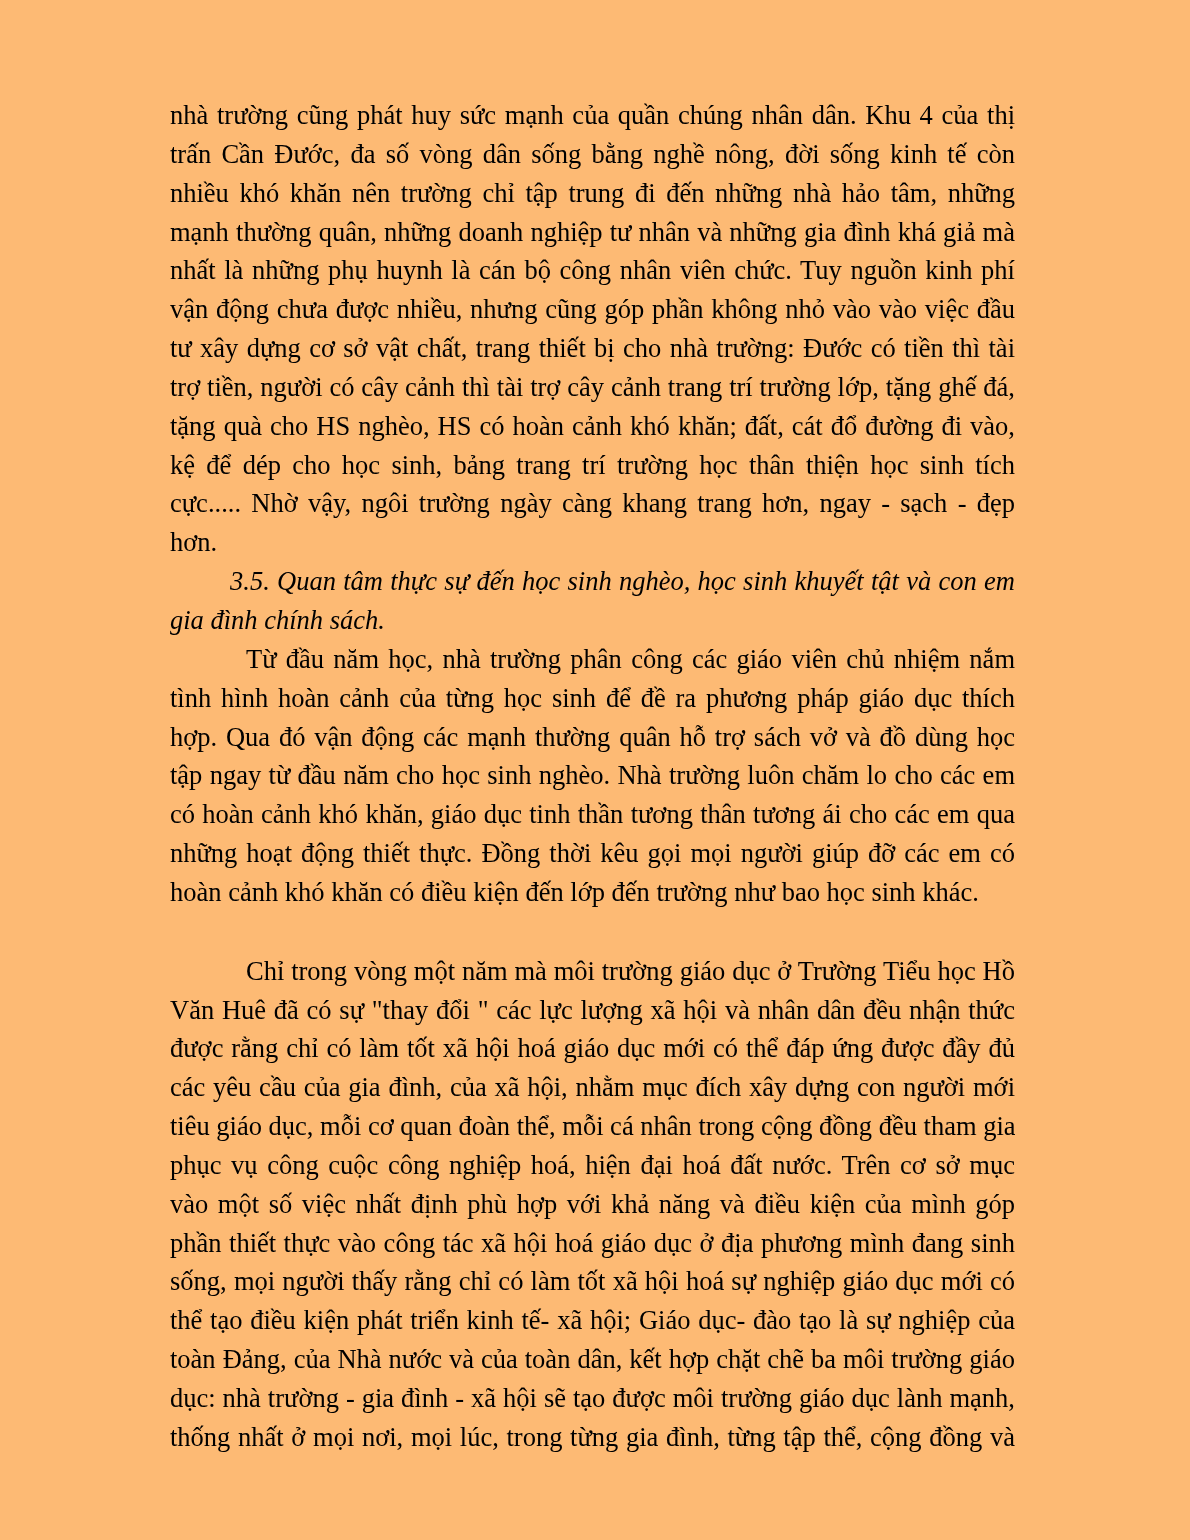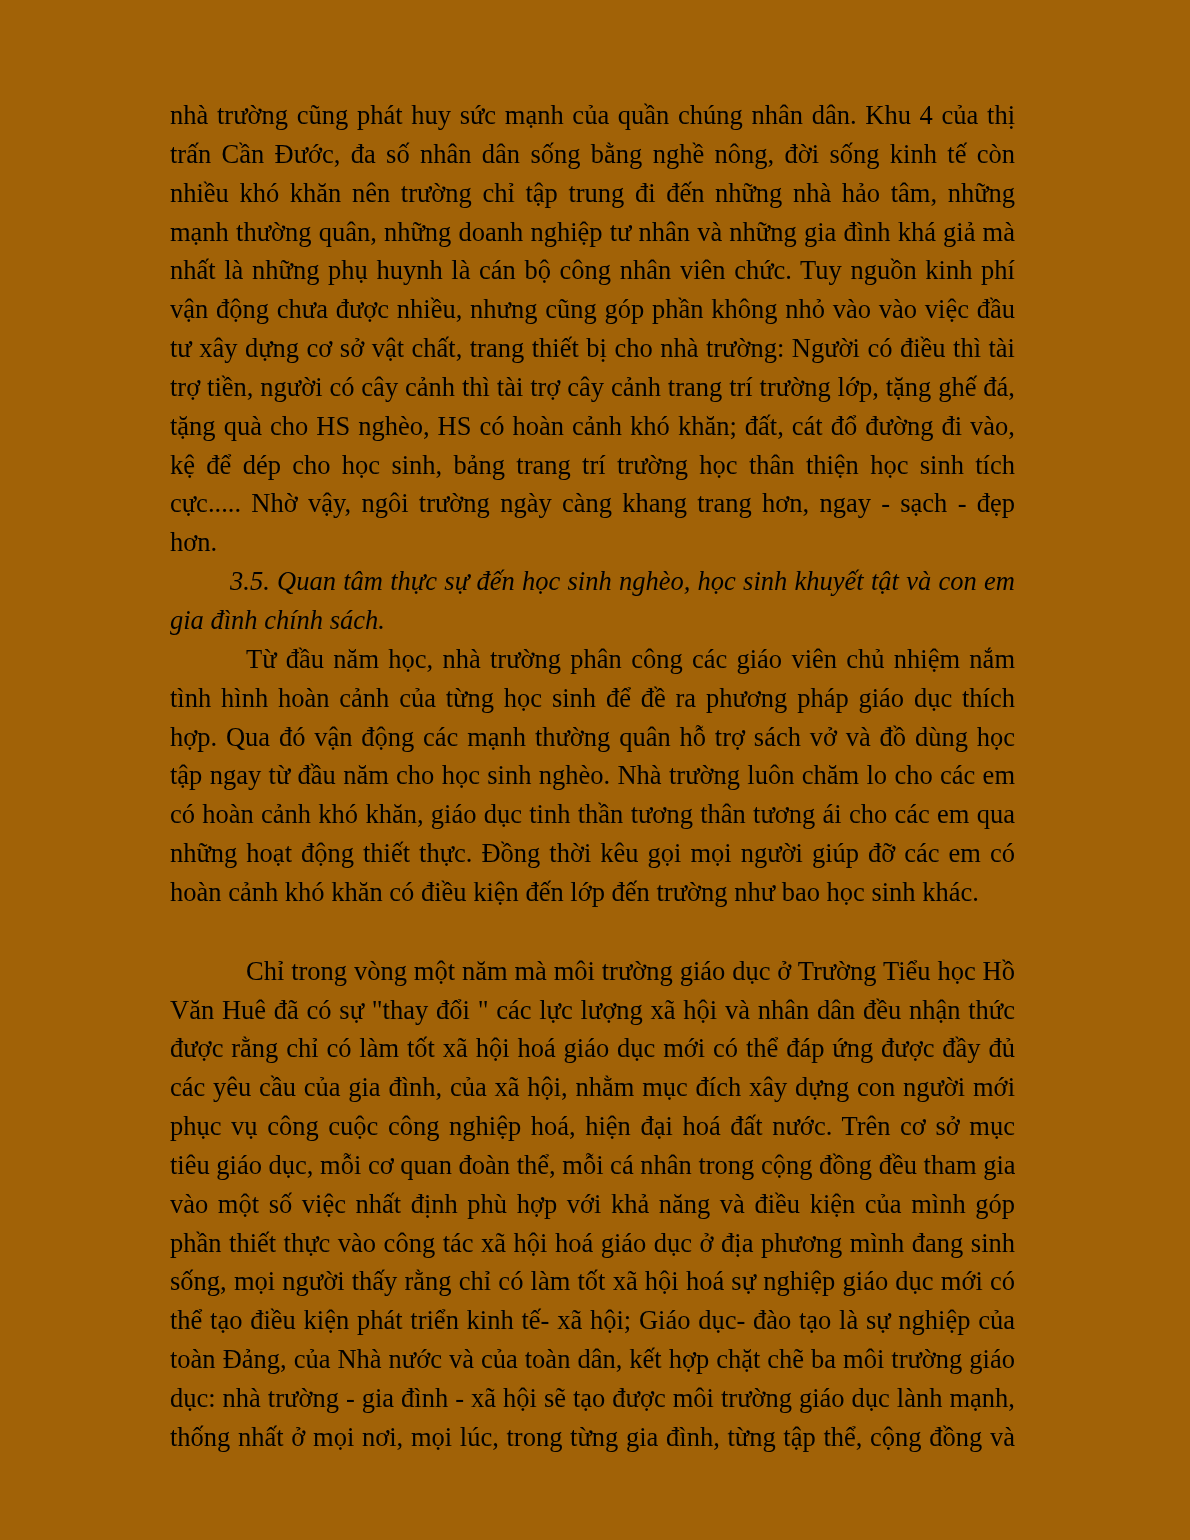--- a/index.html
+++ b/index.html
@@ -43,30 +43,30 @@
     white-space: nowrap;
   }
   .line.final {
     text-align: left;
     text-align-last: left;
   }
 </style>
 </head>
 <body>
 
-<div class="page" style="background: #a16207;">
+<div class="page" style="background: #fdba74;">
   <div class="textblock" id="textblock" style="color: rgb(0, 0, 0);">
       <div class="paragraph">
         <div class="line">nhà trường cũng phát huy sức mạnh của quần chúng nhân dân. Khu 4 của thị</div>
-        <div class="line">trấn Cần Đước, đa số nhân dân sống bằng nghề nông, đời sống kinh tế còn</div>
+        <div class="line">trấn Cần Đước, đa số vòng dân sống bằng nghề nông, đời sống kinh tế còn</div>
         <div class="line">nhiều khó khăn nên trường chỉ tập trung đi đến những nhà hảo tâm, những</div>
         <div class="line">mạnh thường quân, những doanh nghiệp tư nhân và những gia đình khá giả mà</div>
         <div class="line">nhất là những phụ huynh là cán bộ công nhân viên chức. Tuy nguồn kinh phí</div>
         <div class="line">vận động chưa được nhiều, nhưng cũng góp phần không nhỏ vào vào việc đầu</div>
-        <div class="line">tư xây dựng cơ sở vật chất, trang thiết bị cho nhà trường: Người có điều thì tài</div>
+        <div class="line">tư xây dựng cơ sở vật chất, trang thiết bị cho nhà trường: Đước có tiền thì tài</div>
         <div class="line">trợ tiền, người có cây cảnh thì tài trợ cây cảnh trang trí trường lớp, tặng ghế đá,</div>
         <div class="line">tặng quà cho HS nghèo, HS có hoàn cảnh khó khăn; đất, cát đổ đường đi vào,</div>
         <div class="line">kệ để dép cho học sinh, bảng trang trí trường học thân thiện học sinh tích</div>
         <div class="line">cực..... Nhờ vậy, ngôi trường ngày càng khang trang hơn, ngay - sạch - đẹp</div>
         <div class="line final">hơn.</div>
       </div>
       <div class="paragraph italic">
         <div class="line" style="text-indent: 60px;">3.5. Quan tâm thực sự đến học sinh nghèo, học sinh khuyết tật và con em</div>
         <div class="line final">gia đình chính sách.</div>
       </div>
@@ -77,22 +77,22 @@
         <div class="line">tập ngay từ đầu năm cho học sinh nghèo. Nhà trường luôn chăm lo cho các em</div>
         <div class="line">có hoàn cảnh khó khăn, giáo dục tinh thần tương thân tương ái cho các em qua</div>
         <div class="line">những hoạt động thiết thực. Đồng thời kêu gọi mọi người giúp đỡ các em có</div>
         <div class="line final">hoàn cảnh khó khăn có điều kiện đến lớp đến trường như bao học sinh khác.</div>
       </div>
       <div class="paragraph">
         <div class="line" style="text-indent: 76px; margin-top: 40px;">Chỉ trong vòng một năm mà môi trường giáo dục ở Trường Tiểu học Hồ</div>
         <div class="line">Văn Huê đã có sự "thay đổi " các lực lượng xã hội và nhân dân đều nhận thức</div>
         <div class="line">được rằng chỉ có làm tốt xã hội hoá giáo dục mới có thể đáp ứng được đầy đủ</div>
         <div class="line">các yêu cầu của gia đình, của xã hội, nhằm mục đích xây dựng con người mới</div>
+        <div class="line">tiêu giáo dục, mỗi cơ quan đoàn thể, mỗi cá nhân trong cộng đồng đều tham gia</div>
         <div class="line">phục vụ công cuộc công nghiệp hoá, hiện đại hoá đất nước. Trên cơ sở mục</div>
-        <div class="line">tiêu giáo dục, mỗi cơ quan đoàn thể, mỗi cá nhân trong cộng đồng đều tham gia</div>
         <div class="line">vào một số việc nhất định phù hợp với khả năng và điều kiện của mình góp</div>
         <div class="line">phần thiết thực vào công tác xã hội hoá giáo dục ở địa phương mình đang sinh</div>
         <div class="line">sống, mọi người thấy rằng chỉ có làm tốt xã hội hoá sự nghiệp giáo dục mới có</div>
         <div class="line">thể tạo điều kiện phát triển kinh tế- xã hội; Giáo dục- đào tạo là sự nghiệp của</div>
         <div class="line">toàn Đảng, của Nhà nước và của toàn dân, kết hợp chặt chẽ ba môi trường giáo</div>
         <div class="line">dục: nhà trường - gia đình - xã hội sẽ tạo được môi trường giáo dục lành mạnh,</div>
         <div class="line">thống nhất ở mọi nơi, mọi lúc, trong từng gia đình, từng tập thể, cộng đồng và</div>
       </div>
     </div>
 </div>

